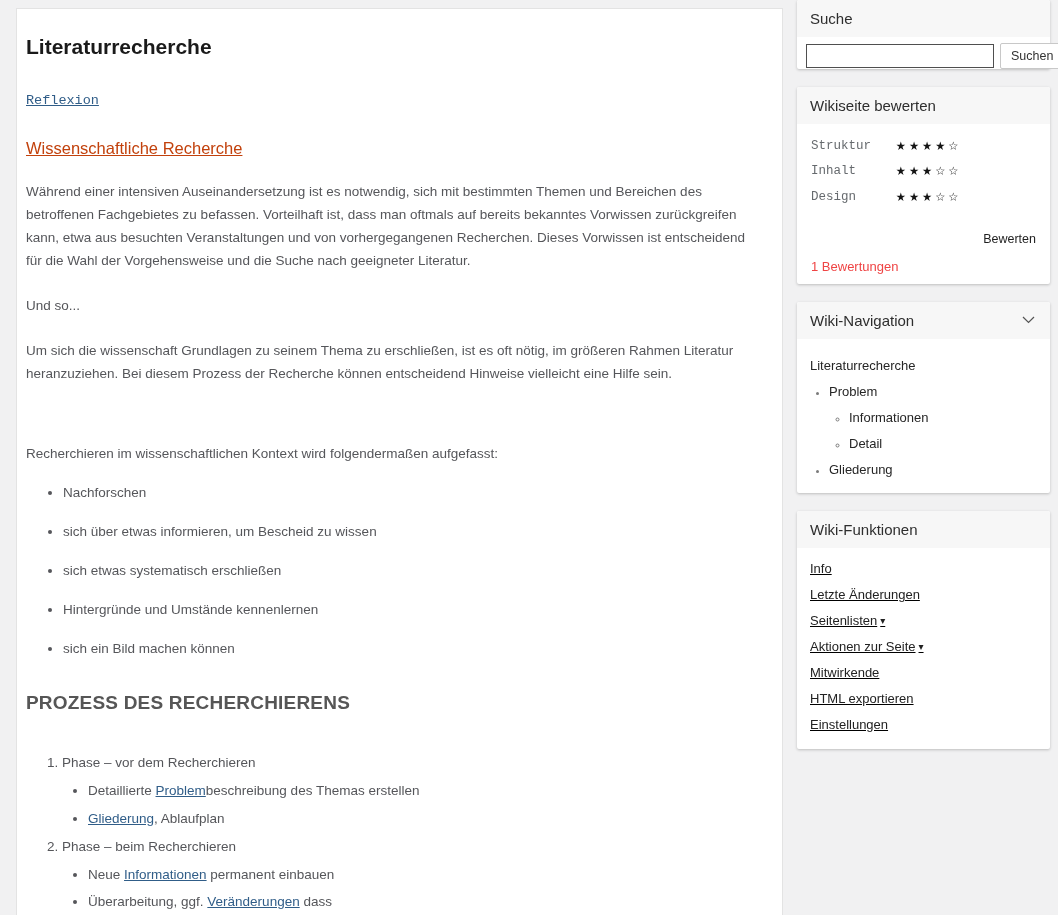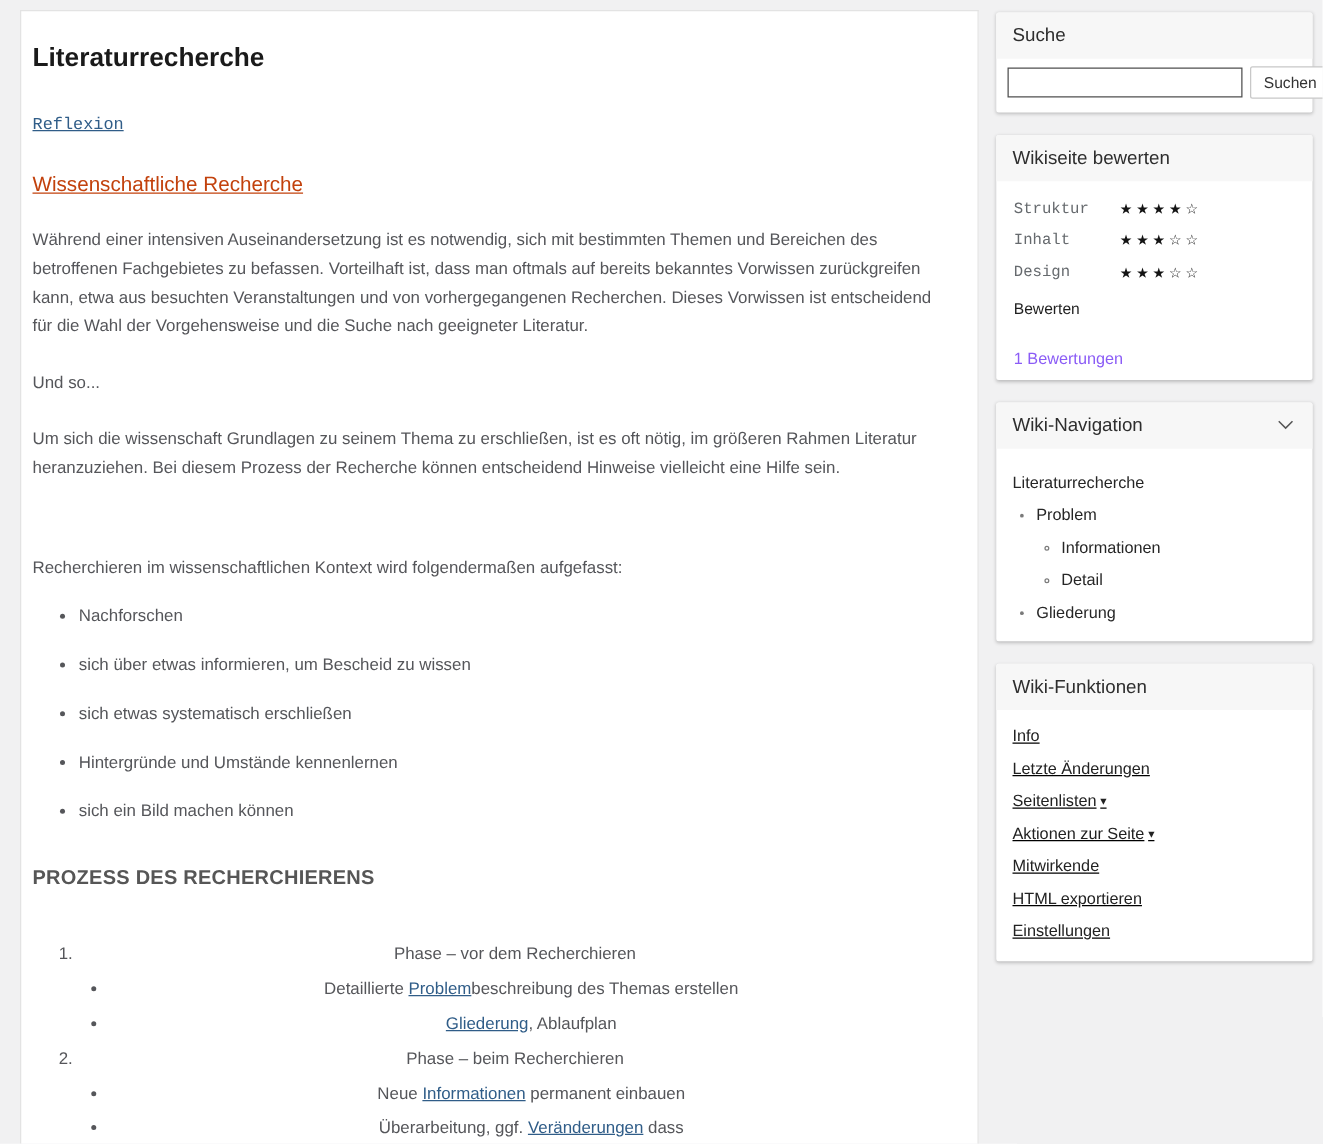--- a/index.html
+++ b/index.html
@@ -20,59 +20,59 @@
   .main-inner { padding:26px 20px 10px 9px; color:#55565a; font-size:13.5px; line-height:23px; }
   h1.page-title { margin:0; font-size:21px; line-height:24px; color:#1a1a1a; font-weight:bold; }
   .reflexion-row { margin:30px 0 0;font-family:Liberation Mono, monospace; }
   a.lnk { color:#305d88; text-decoration:underline; cursor:pointer; }
   h2.section-heading { margin:26px 0 0; font-size:16.5px; line-height:20px; color:#c2410c; font-weight:400;text-decoration:underline; }
   p.body-p { margin:22px 0 0; }
   p.spaced { margin-top:57px; }
   ul.def-list { margin:16px 0 0; padding-left:37px; }
   ul.def-list li { margin-bottom:4.5px;margin-top:16px; }
   ul.def-list li::marker { color:#55565a; }
-  h3.process-heading { margin:32px 0 0; font-size:16px; line-height:22px; color:#565656; font-weight:bold; letter-spacing:.2px; }
+  h3.process-heading { margin:32px 0 0; font-size:19px; line-height:22px; color:#565656; font-weight:bold; letter-spacing:.2px; }
   ol.phase-list { margin:37px 0 0; padding-left:36px; }
-  ol.phase-list > li { margin-bottom:5px;text-align:center; }
+  ol.phase-list > li { margin-bottom:5px; }
   ol.phase-list ul { margin:5px 0 5px; padding-left:26px; list-style:disc; }
   ol.phase-list ul li { margin-bottom:4.5px; }
   ol.phase-list li::marker { color:#55565a; }
 
   
-  .sidebar { position:absolute; left:797px; top:10px; width:253px; }
+  .sidebar { position:absolute; left:797px; top:0; width:253px; }
   .panel {
     background:#ffffff; border-radius:2px;
     box-shadow:0 1px 3px rgba(0,0,0,.22);
     margin-bottom:18px;
   }
   .panel-header {
     background:#f7f7f7; border-radius:2px 2px 0 0;
     padding:10px 14px 10px 13px; font-size:15px; color:#2e2e2e;
     display:flex; align-items:center; justify-content:space-between;
   }
   .chevron-btn { width:16px; height:12px; display:flex; align-items:center; justify-content:center; cursor:pointer; }
 
   
-  .search-body { padding:6px 8px 11px 9px; display:flex; align-items:center; gap:6px; }
+  .search-body { padding:6px 8px 0 9px; display:flex; align-items:center; gap:6px; }
   .search-input {
     flex:1; height:24px; border:1px solid #4f4f4f; background:#fff;
     padding:0 5px; font-size:13px; font-family:"Liberation Sans",sans-serif; color:#333; border-radius:0;
   }
   .search-btn {
     height:26px; padding:0 10px; background:#fff; border:1px solid #c8c8c8; border-radius:2px;
     font-size:12.5px; color:#333; font-family:"Liberation Sans",sans-serif; cursor:pointer;
   }
 
   
   .rating-body { padding:9px 14px 10px; }
   .rating-row { display:flex; align-items:center; height:25.5px;font-family:Liberation Mono, monospace; }
   .rating-label { width:85px; color:#666a6e; font-size:12.5px; }
   .stars { font-size:16px; color:#141414; letter-spacing:3.5px; line-height:1; cursor:pointer; }
-  .rate-btn { text-align:left; margin-top:9px; font-size:12.5px; color:#1f1f1f; cursor:pointer; }
-  .rating-count { margin-top:25px; font-size:13px; color:#8b5cf6; }
+  .rate-btn { text-align:right; margin-top:22px; font-size:12.5px; color:#1f1f1f; cursor:pointer; }
+  .rating-count { margin-top:13px; font-size:13px; color:#ef4444; }
 
   
   .nav-body { padding:10px 14px 16px 13px; font-size:13px; color:#262626; }
   .nav-root { margin-top:9px; cursor:pointer; }
   ul.nav-ul { margin:0; padding-left:19px; }
   ul.nav-ul.lvl2 { padding-left:20px; }
   ul.nav-ul li { margin-top:11px; cursor:pointer; }
   ul.nav-ul li::marker { color:#7a7a7a; font-size:11px; }
 
   

